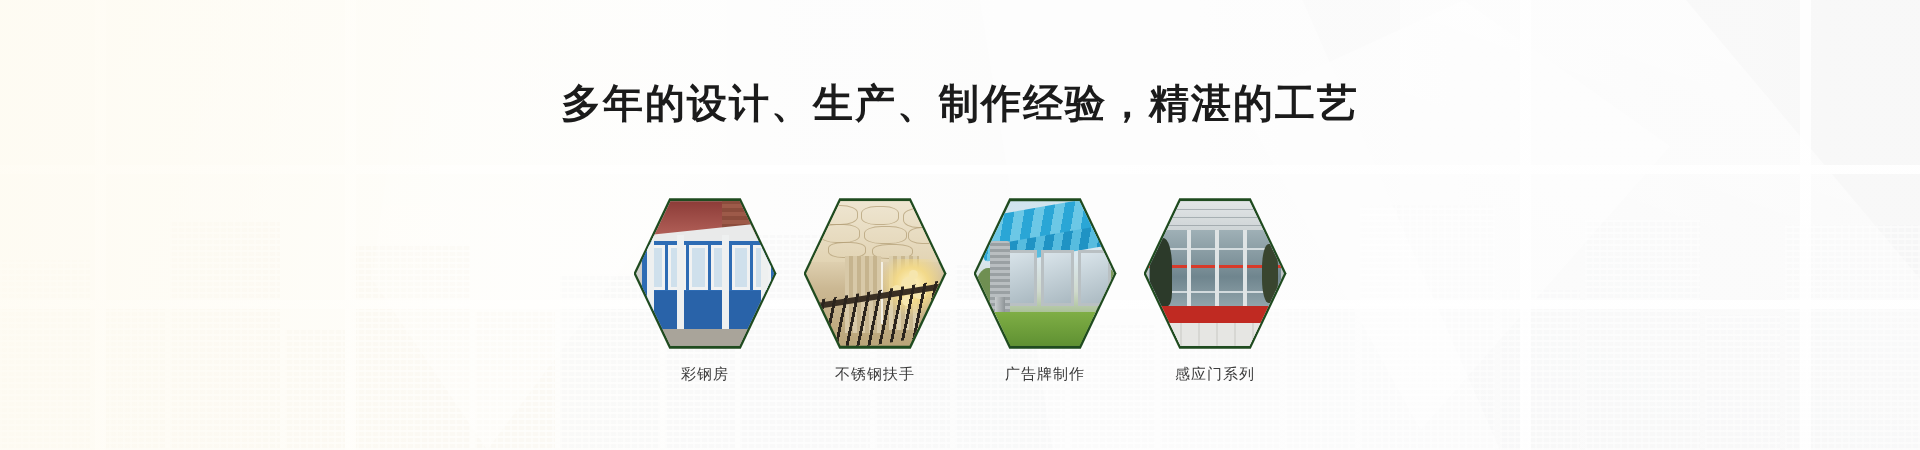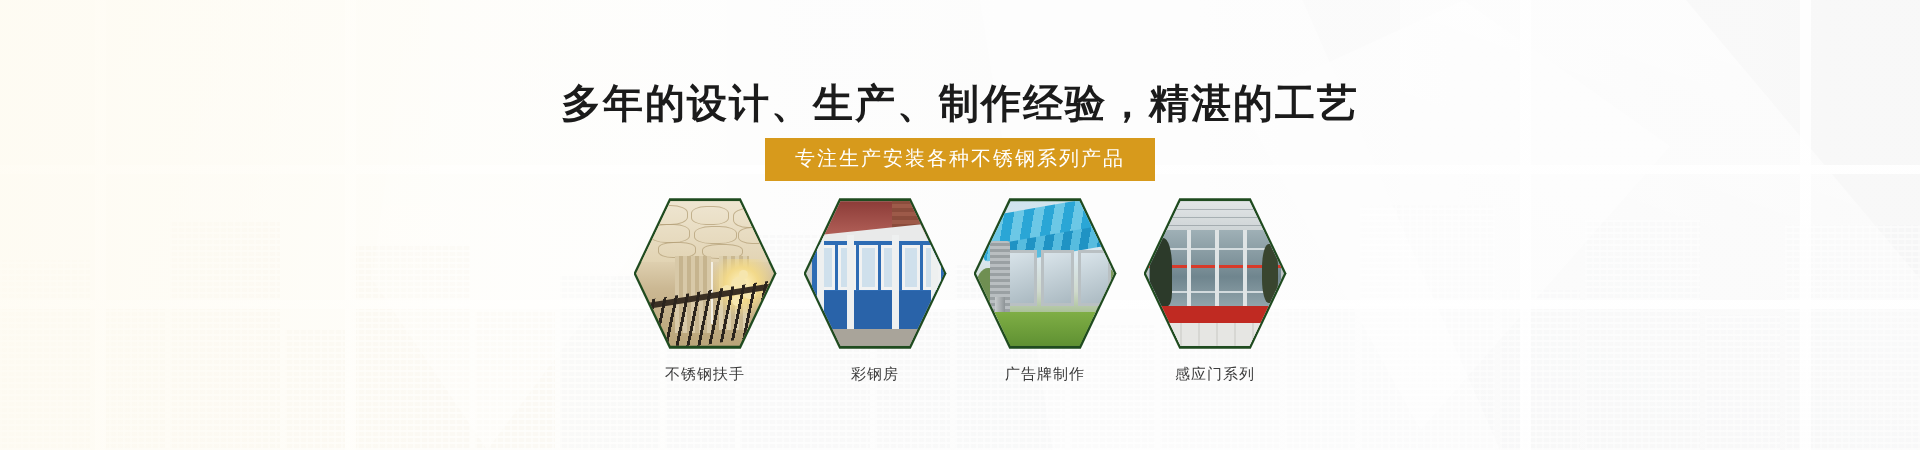--- a/index.html
+++ b/index.html
@@ -187,25 +187,50 @@
     <div class="facet f2"></div>
     <div class="facet f4"></div>
     <div class="facet f3"></div>
     <div class="veil"></div>
   </div>
 
   <div class="content">
 
     <div class="headline">多年的设计、生产、制作经验，精湛的工艺</div>
 
-    <div class="badge-wrap">
-      <span class="badge">专注生产安装各种不锈钢系列产品</span>
-    </div>
 
     <div class="hex-row">
+
+      <div class="hex-item">
+        <div class="hex">
+          <div class="hex-inner">
+            <div class="p2">
+              <div class="sky"></div>
+              <div class="brick"></div>
+              <div class="roof"></div>
+              <div class="body"></div>
+              <div class="bodytop"></div>
+              <div class="winrow">
+                  <i></i>
+                  <i></i>
+                  <i></i>
+                  <i></i>
+                  <i></i>
+                  <i></i>
+                </div>
+              <div class="post" style="left:8%;"></div>
+              <div class="post" style="left:30%;"></div>
+              <div class="post" style="left:62%;"></div>
+              <div class="post" style="right:4%;"></div>
+              <div class="ground"></div>
+            </div>
+          </div>
+        </div>
+        <div class="hex-label">彩钢房</div>
+      </div>
 
       <div class="hex-item">
         <div class="hex">
           <div class="hex-inner">
             <div class="p1">
               <div class="ceil"></div>
               <div class="cell" style="top:4%;left:6%;width:30%;height:12%;"></div>
               <div class="cell" style="top:5%;left:40%;width:26%;height:11%;"></div>
               <div class="cell" style="top:6%;left:70%;width:26%;height:12%;"></div>
               <div class="cell" style="top:17%;left:10%;width:28%;height:11%;"></div>
@@ -227,48 +252,20 @@
               <div class="rail"></div>
             </div>
           </div>
         </div>
         <div class="hex-label">不锈钢扶手</div>
       </div>
 
       <div class="hex-item">
         <div class="hex">
           <div class="hex-inner">
-            <div class="p2">
-              <div class="sky"></div>
-              <div class="brick"></div>
-              <div class="roof"></div>
-              <div class="body"></div>
-              <div class="bodytop"></div>
-              <div class="winrow">
-                  <i></i>
-                  <i></i>
-                  <i></i>
-                  <i></i>
-                  <i></i>
-                  <i></i>
-                </div>
-              <div class="post" style="left:8%;"></div>
-              <div class="post" style="left:30%;"></div>
-              <div class="post" style="left:62%;"></div>
-              <div class="post" style="right:4%;"></div>
-              <div class="ground"></div>
-            </div>
-          </div>
-        </div>
-        <div class="hex-label">彩钢房</div>
-      </div>
-
-      <div class="hex-item">
-        <div class="hex">
-          <div class="hex-inner">
             <div class="p4">
               <div class="tree"></div>
               <div class="tree2"></div>
               <div class="canopy"></div>
               <div class="canopy2"></div>
               <div class="boards">
                   <i></i>
                   <i></i>
                   <i></i>
                 </div>

